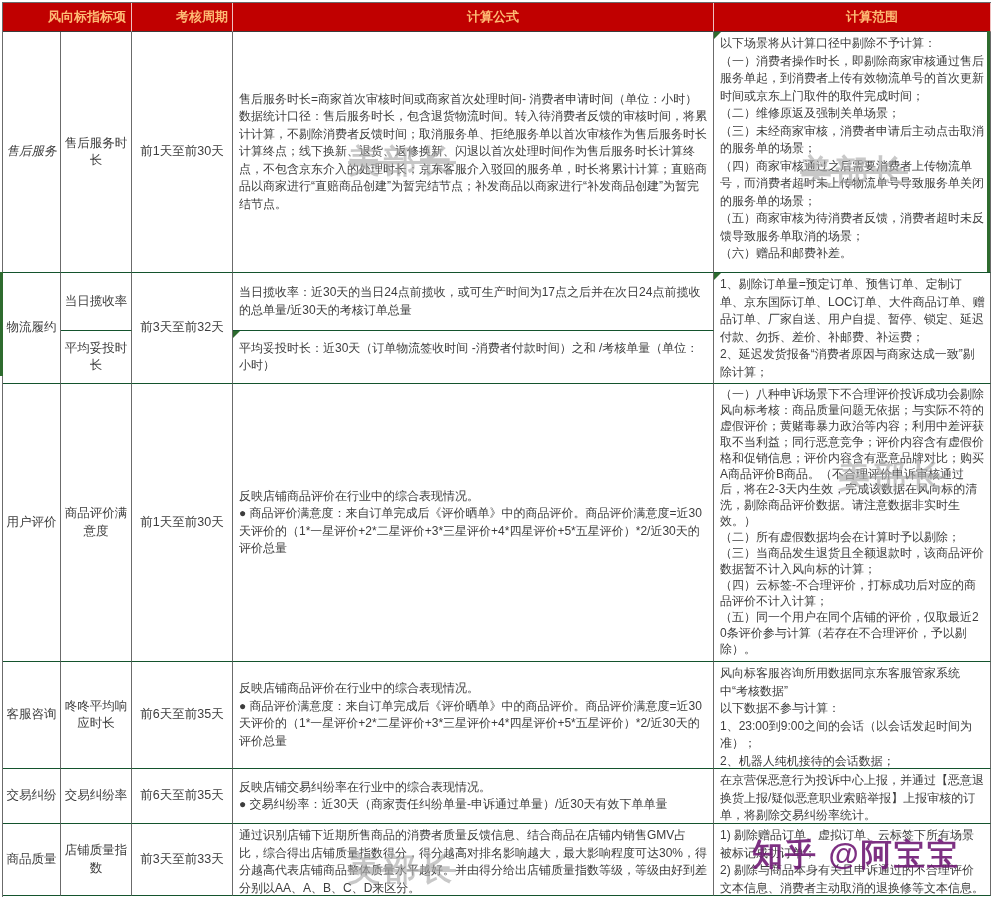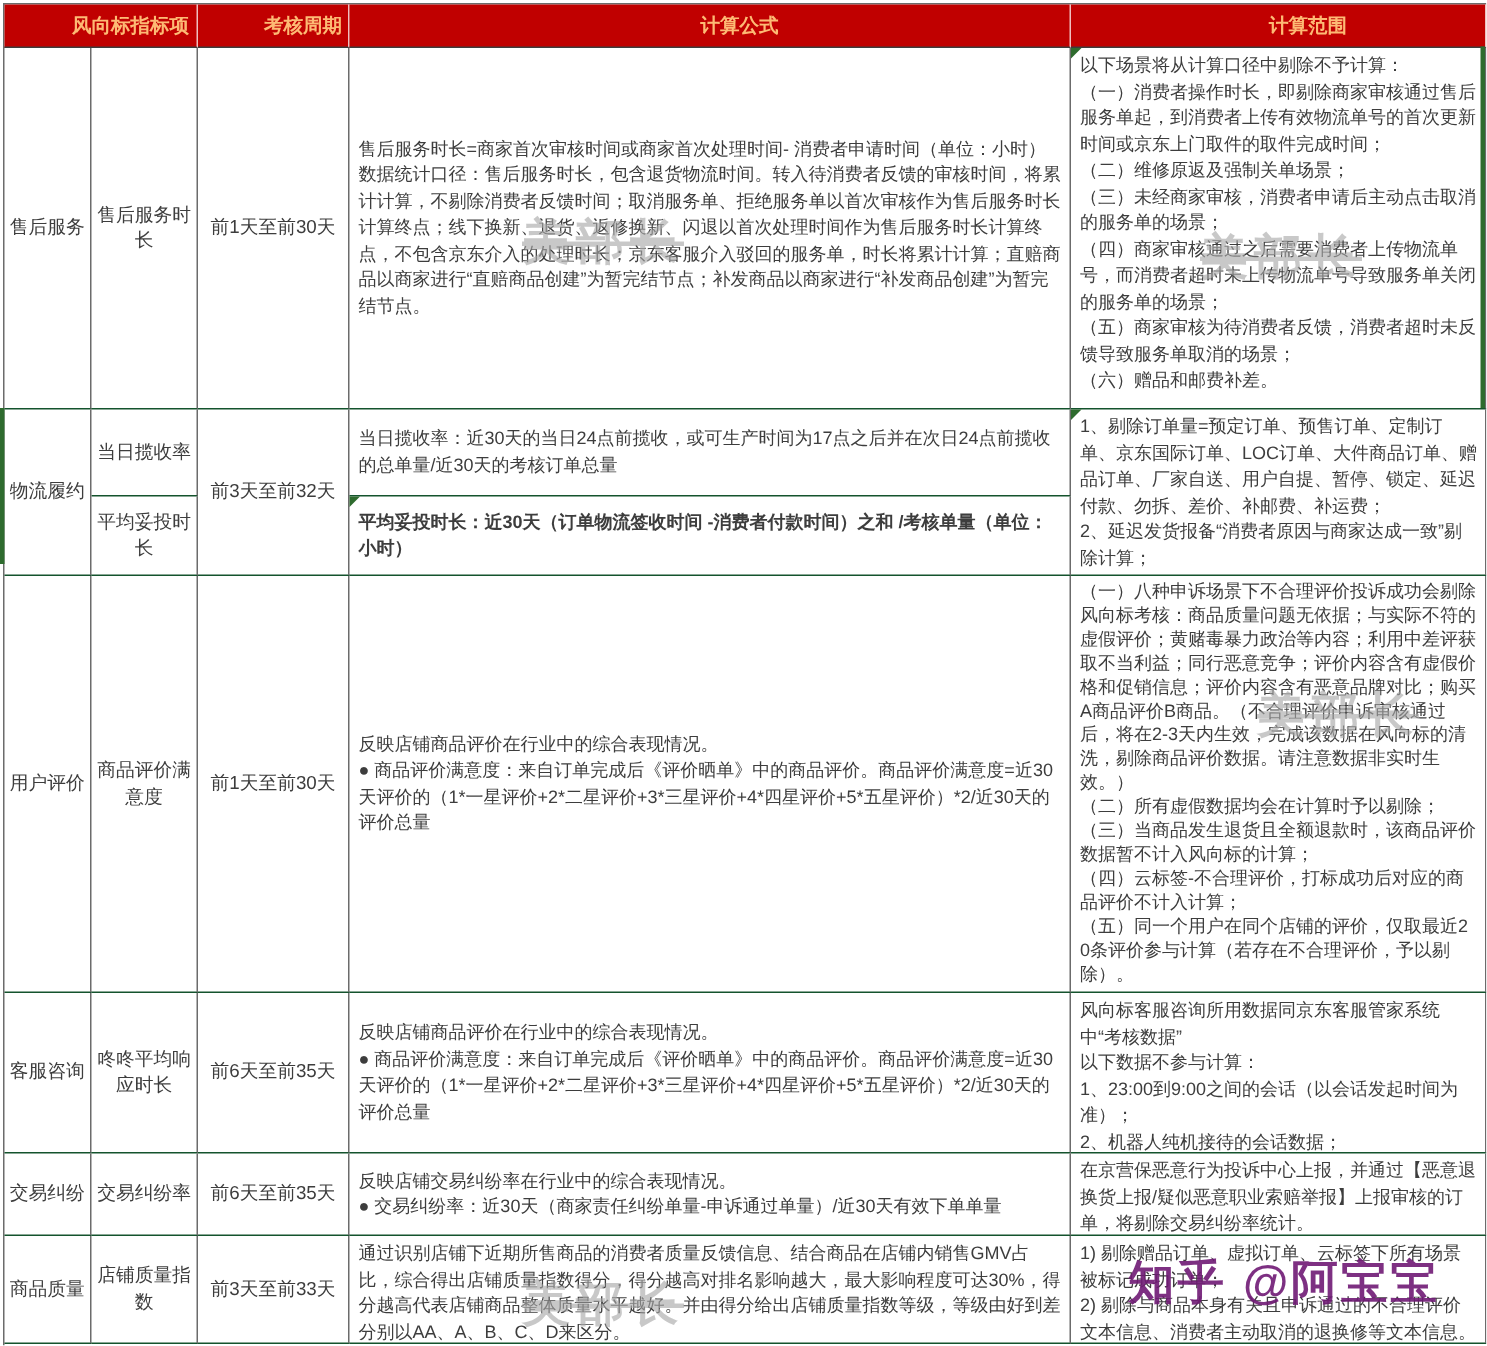--- a/index.html
+++ b/index.html
@@ -31,24 +31,24 @@
     border-right:1px solid rgba(255,255,255,0.75);
     border-bottom:1px solid #3c3c3c;
     padding-left:40px;
   }
   .hcell:last-child{border-right:1px solid #6b6b6b;}
   
   .h-ind{grid-column:1/3;grid-row:1;}
   .h-per{grid-column:3;grid-row:1;}
   .h-for{grid-column:4;grid-row:1;}
   .h-sco{grid-column:5;grid-row:1;}
-  .r1-a{grid-column:1;grid-row:2;} .r1-b{grid-column:2;grid-row:2;}
+  .r1-a{grid-column:1;grid-row:2;font-style:italic;} .r1-b{grid-column:2;grid-row:2;}
   .r1-c{grid-column:3;grid-row:2;} .r1-d{grid-column:4;grid-row:2;} .r1-e{grid-column:5;grid-row:2;}
   .r2-a{grid-column:1;grid-row:3/5;} .r2-b1{grid-column:2;grid-row:3;} .r2-b2{grid-column:2;grid-row:4;}
-  .r2-c{grid-column:3;grid-row:3/5;} .r2-d1{grid-column:4;grid-row:3;} .r2-d2{grid-column:4;grid-row:4;font-weight:bold;}
+  .r2-c{grid-column:3;grid-row:3/5;} .r2-d1{grid-column:4;grid-row:3;} .r2-d2{grid-column:4;grid-row:4;}
   .r2-e{grid-column:5;grid-row:3/5;}
   .r3-a{grid-column:1;grid-row:5;} .r3-b{grid-column:2;grid-row:5;}
   .r3-c{grid-column:3;grid-row:5;} .r3-d{grid-column:4;grid-row:5;} .r3-e{grid-column:5;grid-row:5;}
   .r4-a{grid-column:1;grid-row:6;} .r4-b{grid-column:2;grid-row:6;}
   .r4-c{grid-column:3;grid-row:6;} .r4-d{grid-column:4;grid-row:6;} .r4-e{grid-column:5;grid-row:6;}
   .r5-a{grid-column:1;grid-row:7;} .r5-b{grid-column:2;grid-row:7;}
   .r5-c{grid-column:3;grid-row:7;} .r5-d{grid-column:4;grid-row:7;} .r5-e{grid-column:5;grid-row:7;}
   .r6-a{grid-column:1;grid-row:8;} .r6-b{grid-column:2;grid-row:8;}
   .r6-c{grid-column:3;grid-row:8;} .r6-d{grid-column:4;grid-row:8;} .r6-e{grid-column:5;grid-row:8;}
   

